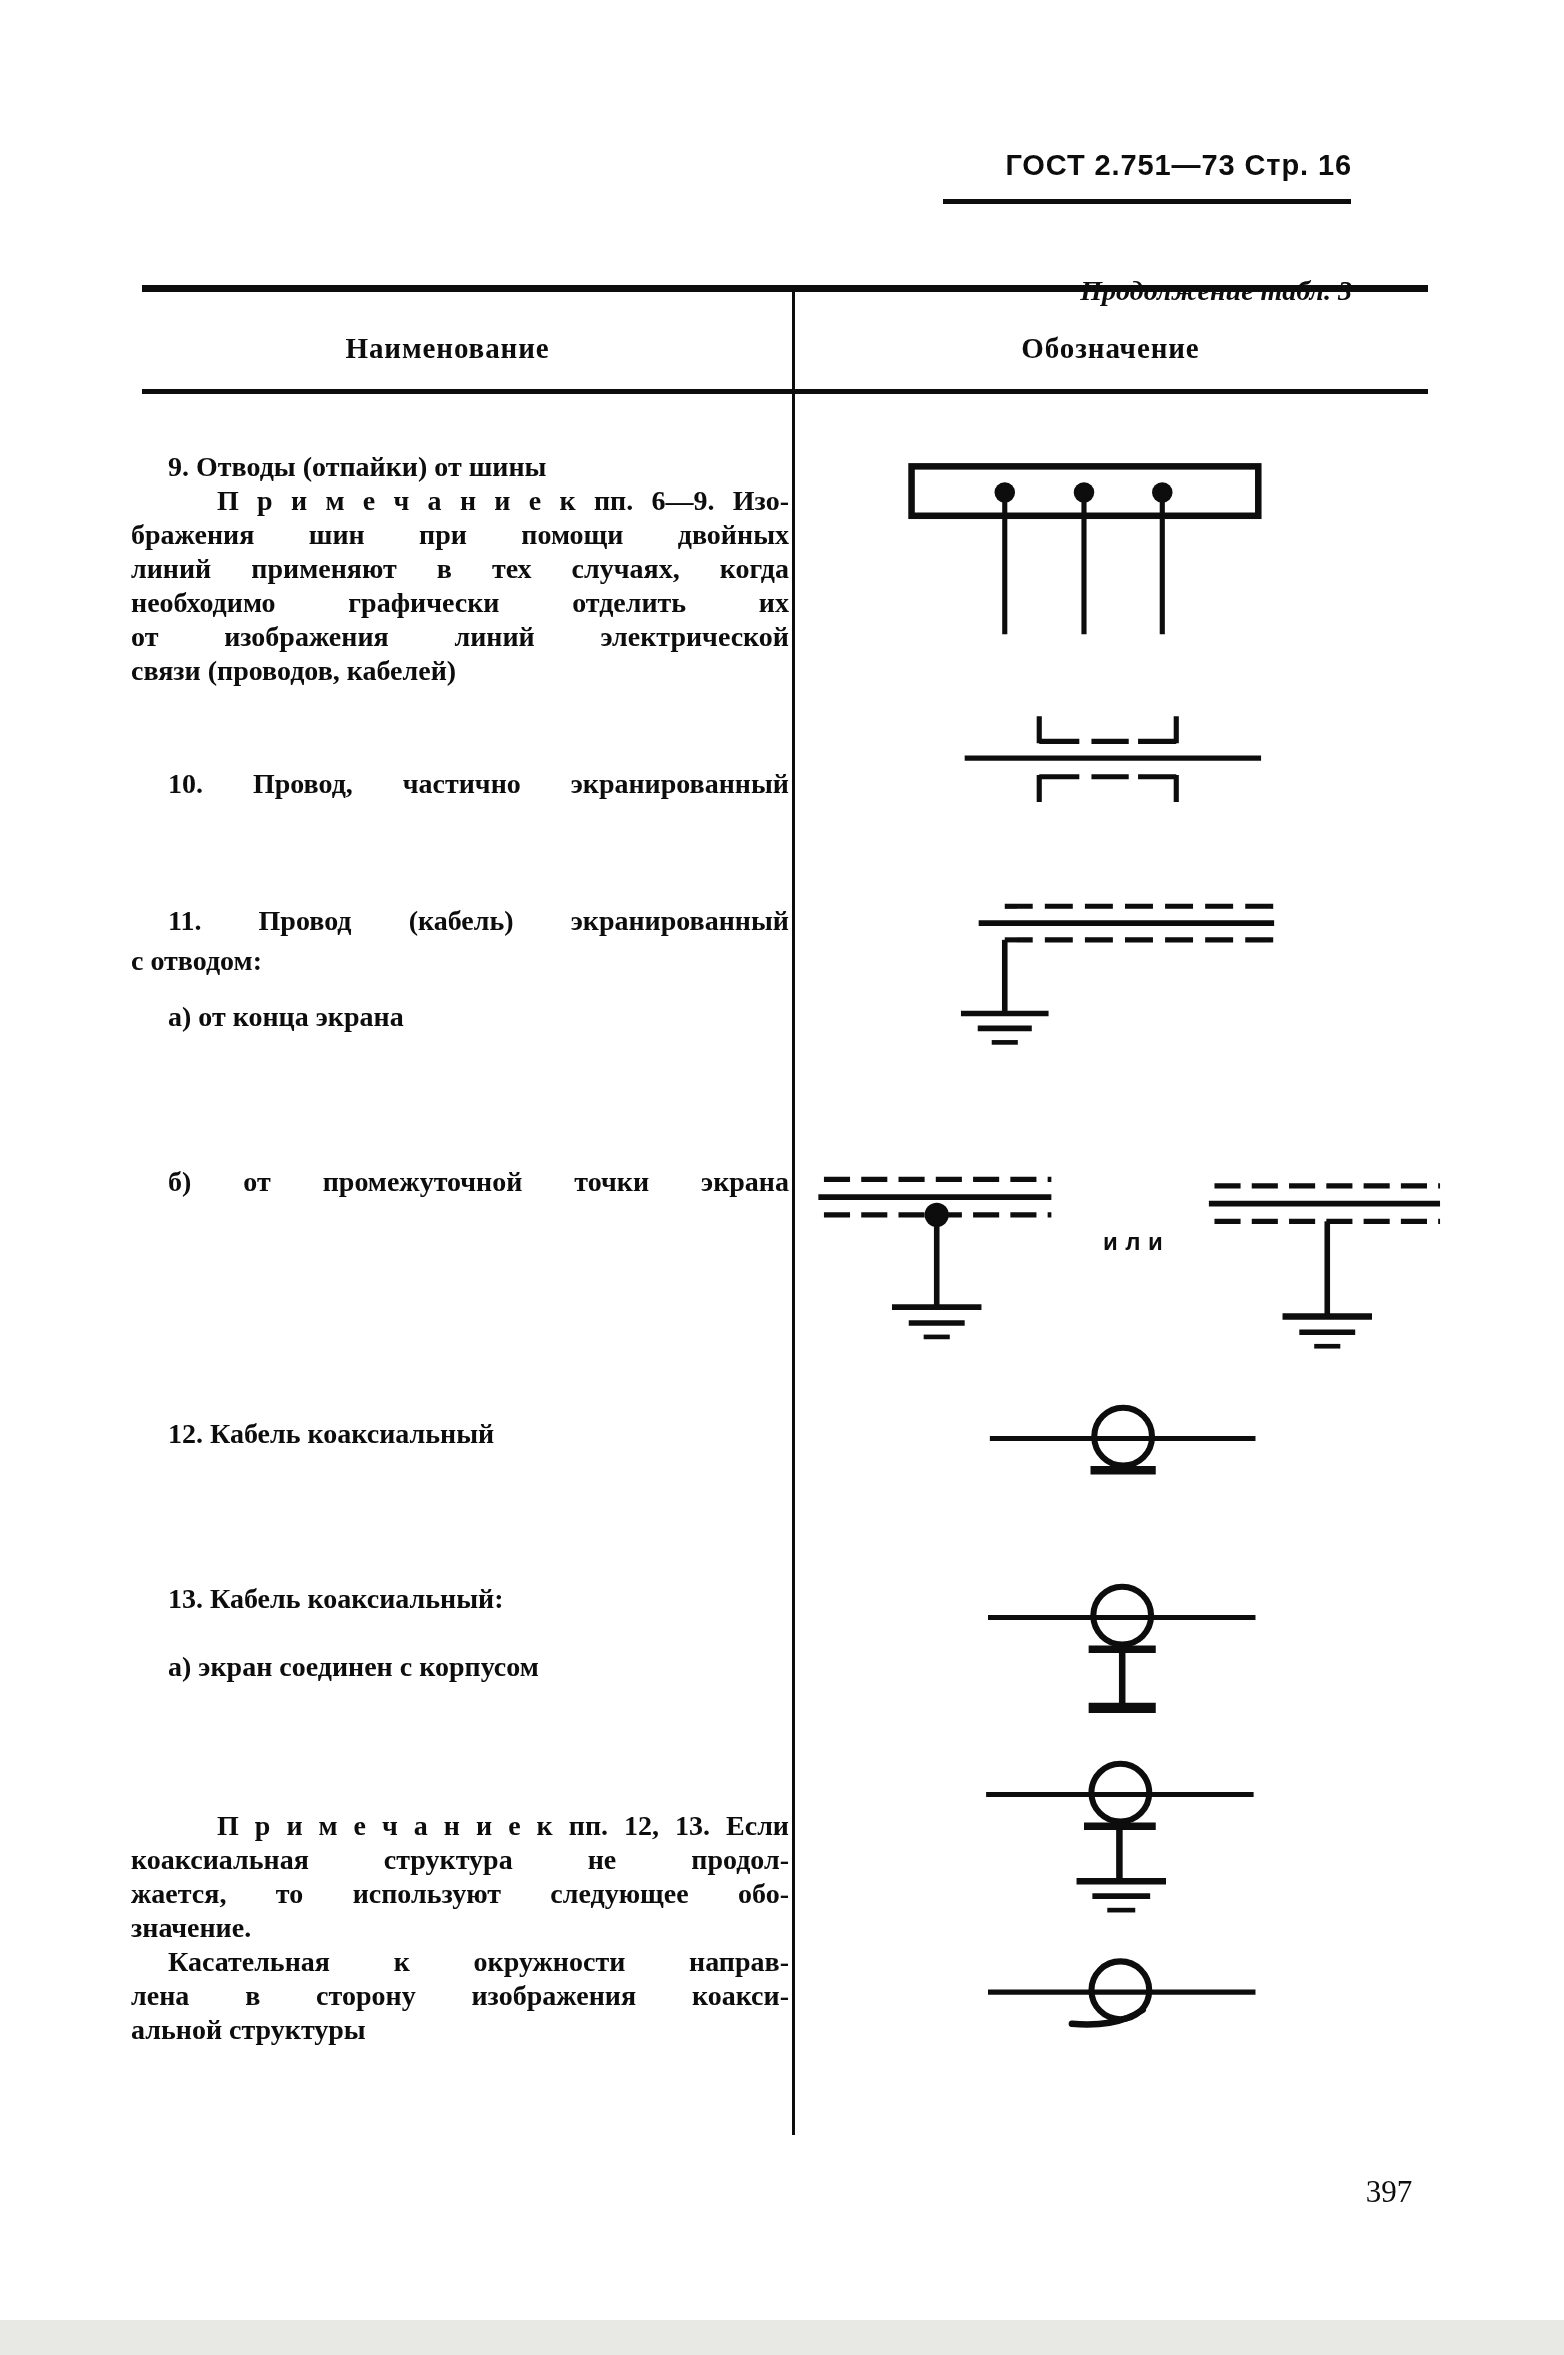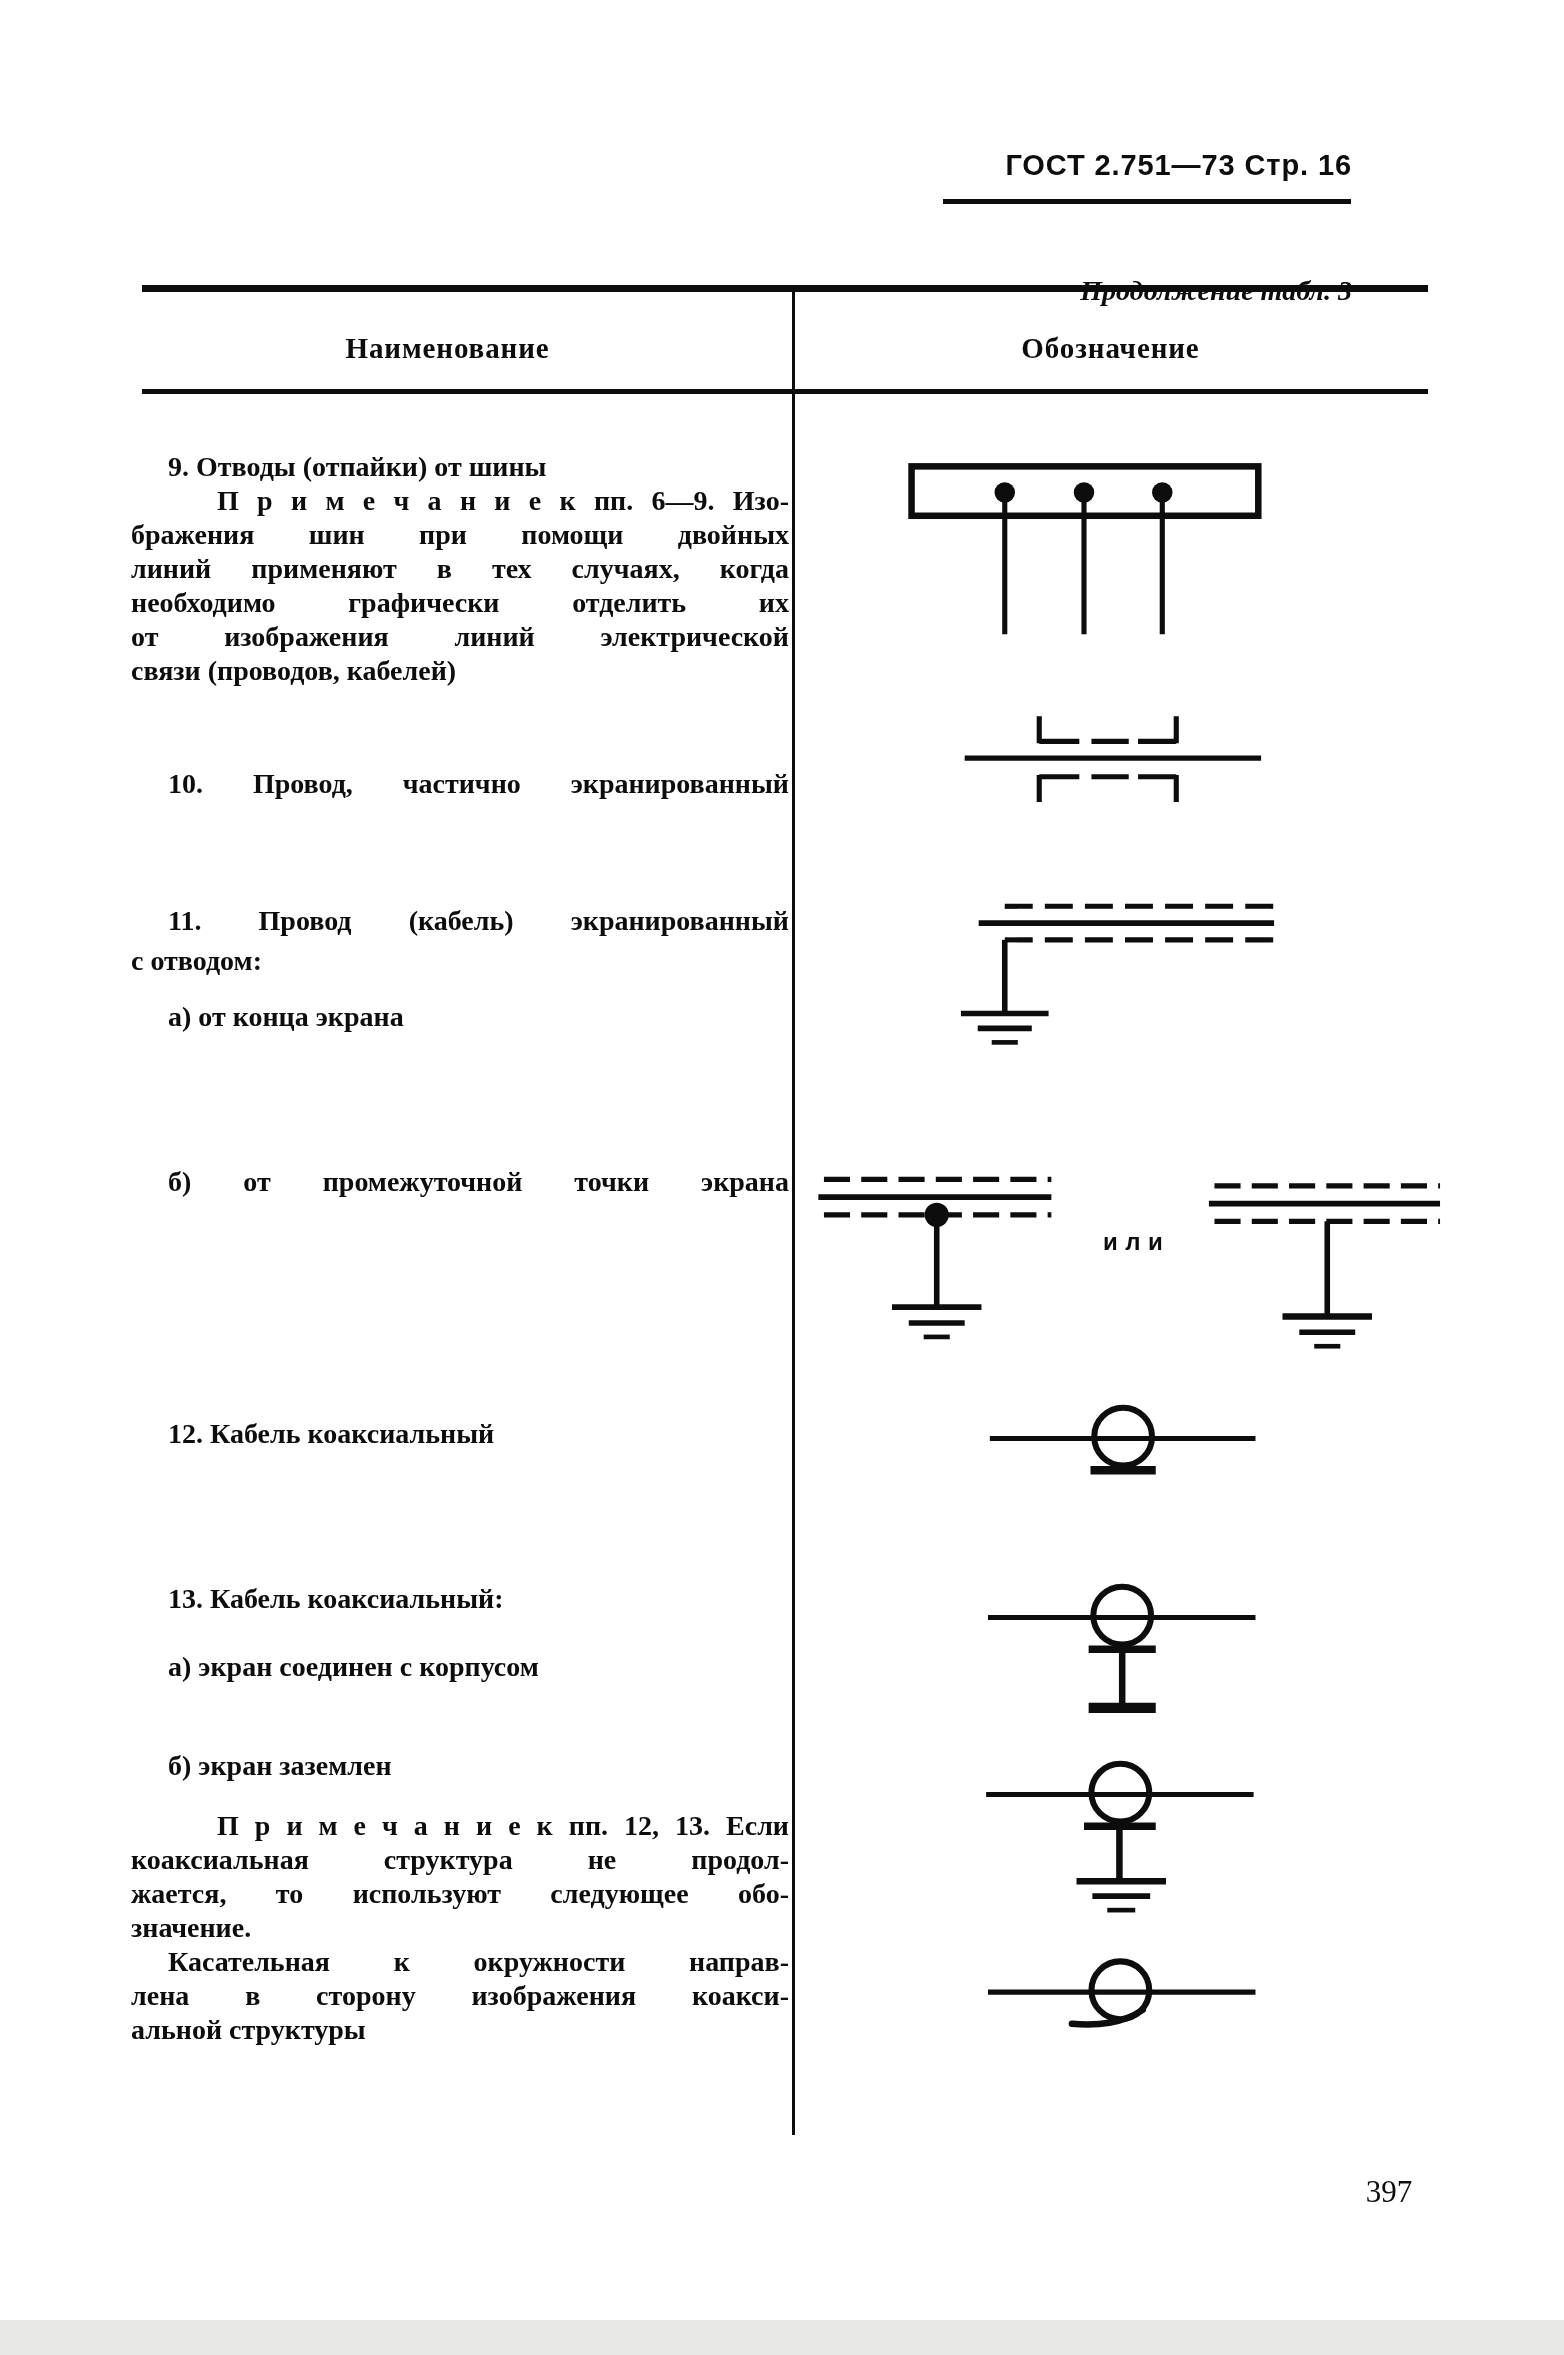--- a/index.html
+++ b/index.html
@@ -86,23 +86,20 @@
       <div class="tline just i1">б) от промежуточной точки экрана</div>
     </div>
   <div class="tb" style="top:1417px">
       <div class="tline i1">12. Кабель коаксиальный</div>
     </div>
   <div class="tb" style="top:1582px">
       <div class="tline i1">13. Кабель коаксиальный:</div>
     </div>
   <div class="tb" style="top:1650px">
       <div class="tline i1">а) экран соединен с корпусом</div>
-    </div>
-  <div class="tb" style="top:1749px">
-      <div class="tline i1">б) экран заземлен</div>
     </div>
   <div class="tb" style="top:1809px">
       <div class="tline just i2">П р и м е ч а н и е к пп. 12, 13. Если</div>
       <div class="tline just">коаксиальная структура не продол-</div>
       <div class="tline just">жается, то используют следующее обо-</div>
       <div class="tline">значение.</div>
       <div class="tline just i1">Касательная к окружности направ-</div>
       <div class="tline just">лена в сторону изображения коакси-</div>
       <div class="tline">альной структуры</div>
     </div>

